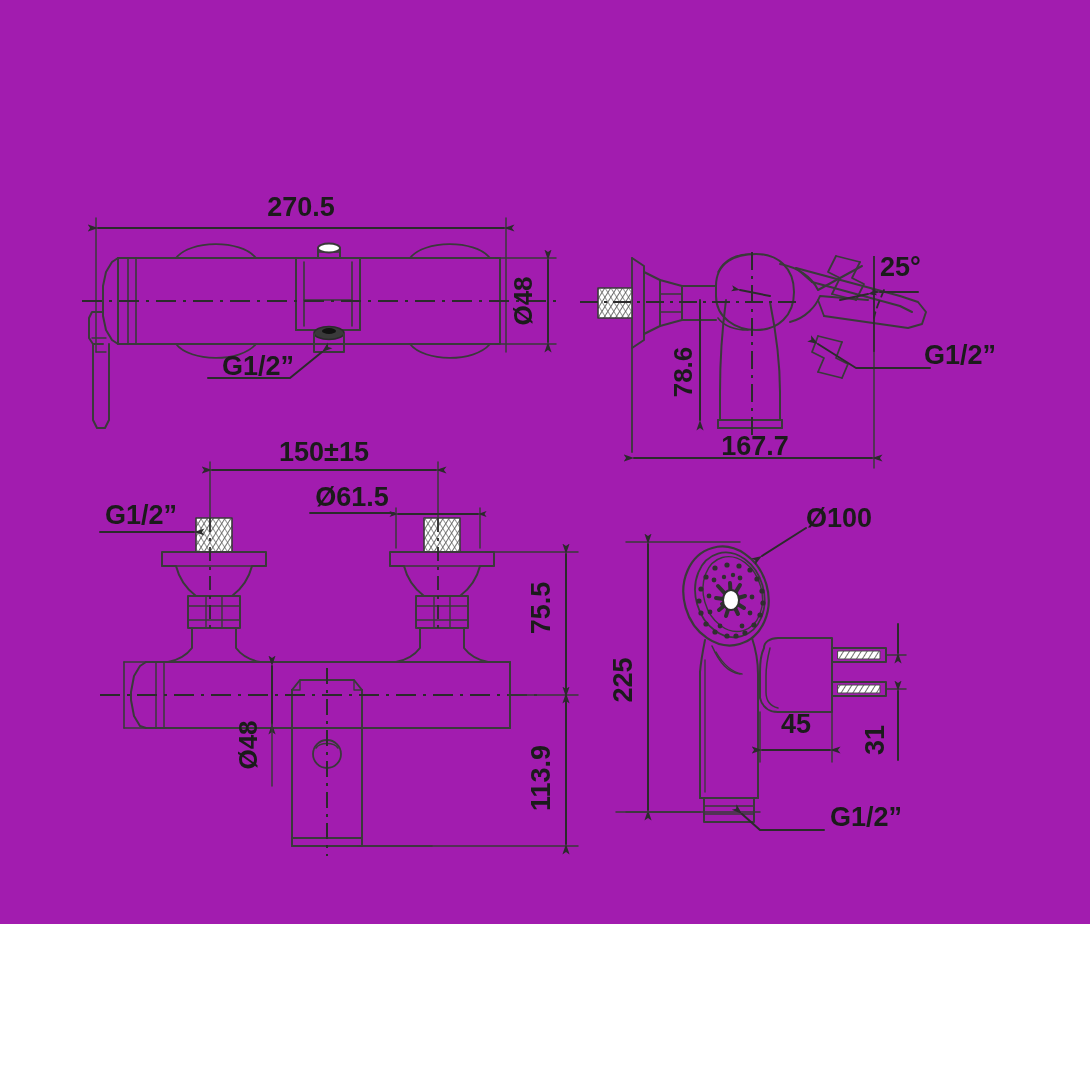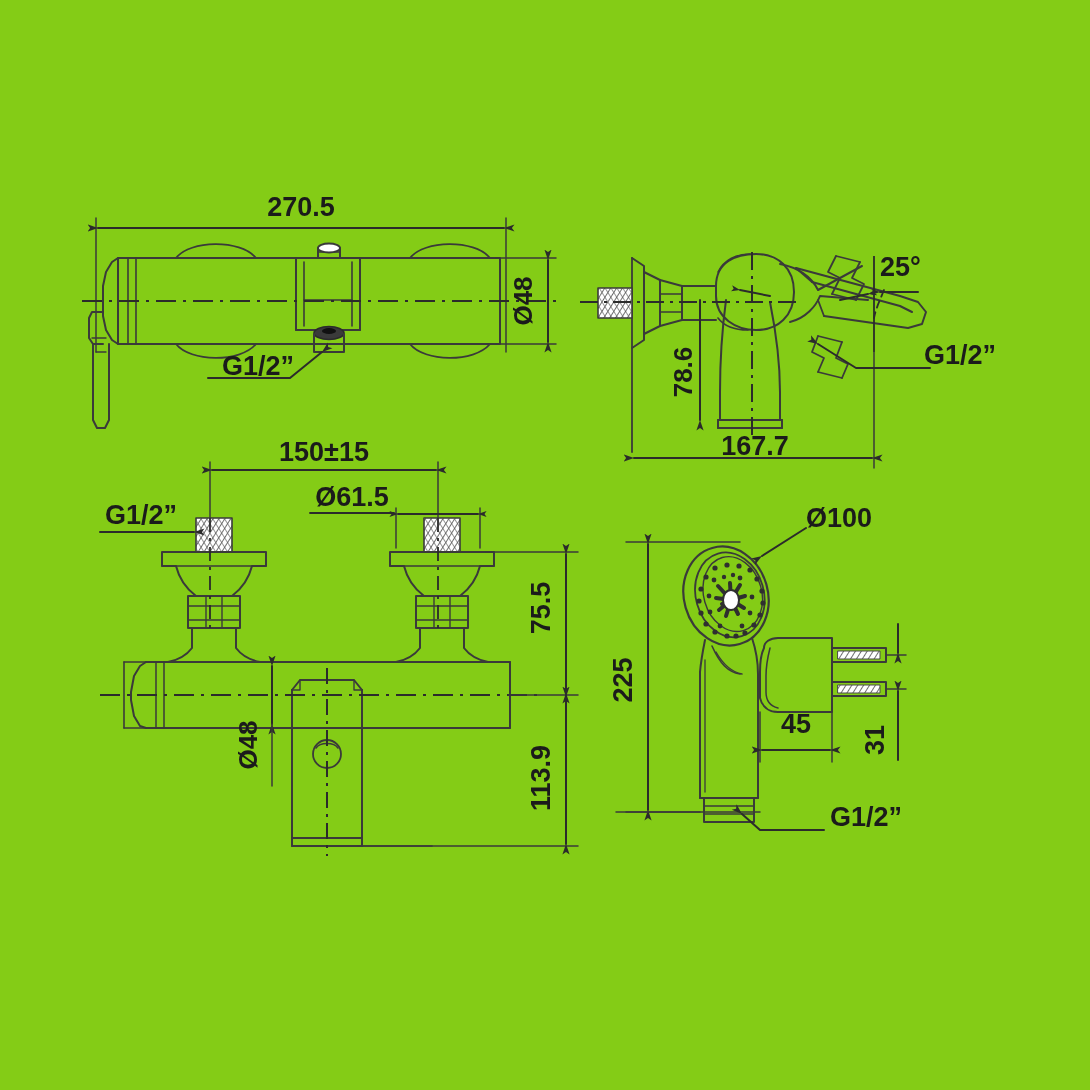--- a/index.html
+++ b/index.html
@@ -3,22 +3,22 @@
 <meta charset="utf-8">
 <style>
   html, body {
     margin: 0;
     padding: 0;
     background: #ffffff;
   }
   #sheet {
     position: relative;
     width: 1090px;
-    height: 1090px;
-    background: #84cc16;
+    height: 924px;
+    background: #a21caf;
     font-family: "Liberation Sans", sans-serif;
     overflow: hidden;
   }
   #sheet svg {
     display: block;
   }
   .dimtext {
     font-family: "Liberation Sans", sans-serif;
     font-weight: bold;
     fill: #1b1b1b;

